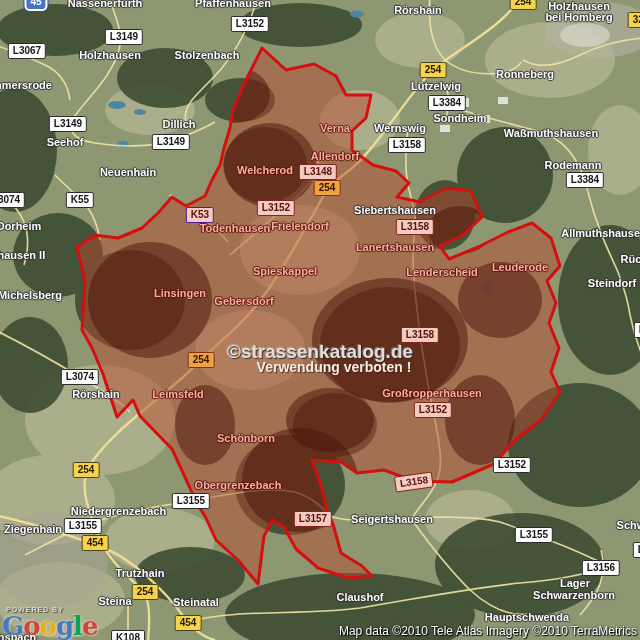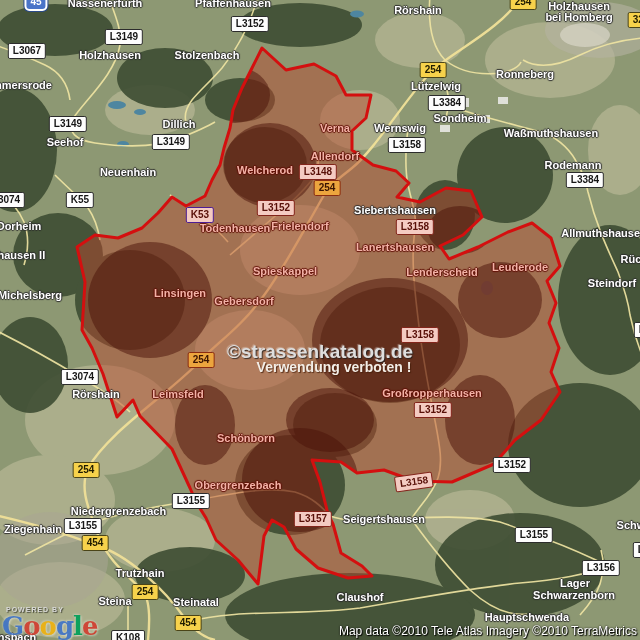--- a/index.html
+++ b/index.html
@@ -205,21 +205,21 @@
       <div class="lbl out" style="left: 128px; top: 172px;">Neuenhain</div>
       <div class="lbl out" style="left: 395px; top: 210px;">Siebertshausen</div>
       <div class="lbl out" style="left: 19px; top: 226px;">Dorheim</div>
       <div class="lbl out" style="left: 604px; top: 233px;">Allmuthshausen</div>
       <div class="lbl out" style="left: 18px; top: 255px;">nhausen II</div>
       <div class="lbl out" style="left: 634px; top: 259px;">Rück</div>
       <div class="lbl out" style="left: 612px; top: 283px;">Steindorf</div>
       <div class="lbl out" style="left: 30px; top: 295px;">Michelsberg</div>
       <div class="lbl out" style="left: 96px; top: 394px;">Rörshain</div>
       <div class="lbl out" style="left: 95px; top: 511px; padding-left: 47px;">Niedergrenzebach</div>
-      <div class="lbl out" style="left: 384px; top: 519px;">Seigertshausen</div>
+      <div class="lbl out" style="left: 392px; top: 519px;">Seigertshausen</div>
       <div class="lbl out" style="left: 634px; top: 525px;">Schwa</div>
       <div class="lbl out" style="left: 33px; top: 529px;">Ziegenhain</div>
       <div class="lbl out" style="left: 140px; top: 573px;">Trutzhain</div>
       <div class="lbl out" style="left: 575px; top: 583px;">Lager</div>
       <div class="lbl out" style="left: 574px; top: 595px;">Schwarzenborn</div>
       <div class="lbl out" style="left: 360px; top: 597px;">Claushof</div>
       <div class="lbl out" style="left: 115px; top: 601px;">Steina</div>
       <div class="lbl out" style="left: 196px; top: 602px;">Steinatal</div>
       <div class="lbl out" style="left: 527px; top: 617px;">Hauptschwenda</div>
       <div class="lbl out" style="left: 14px; top: 637px;">ansbach</div>

